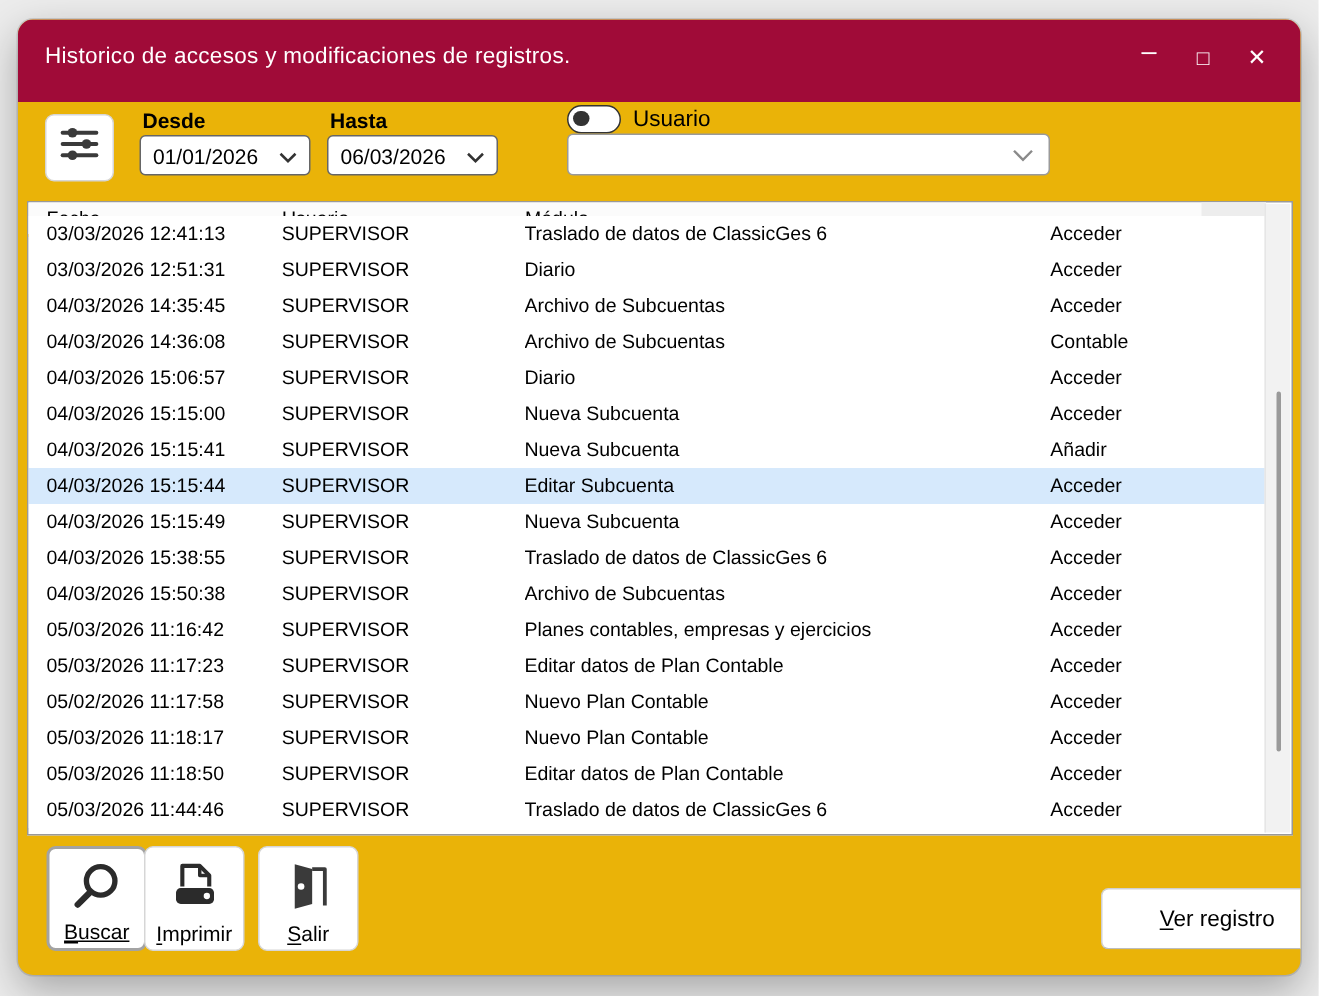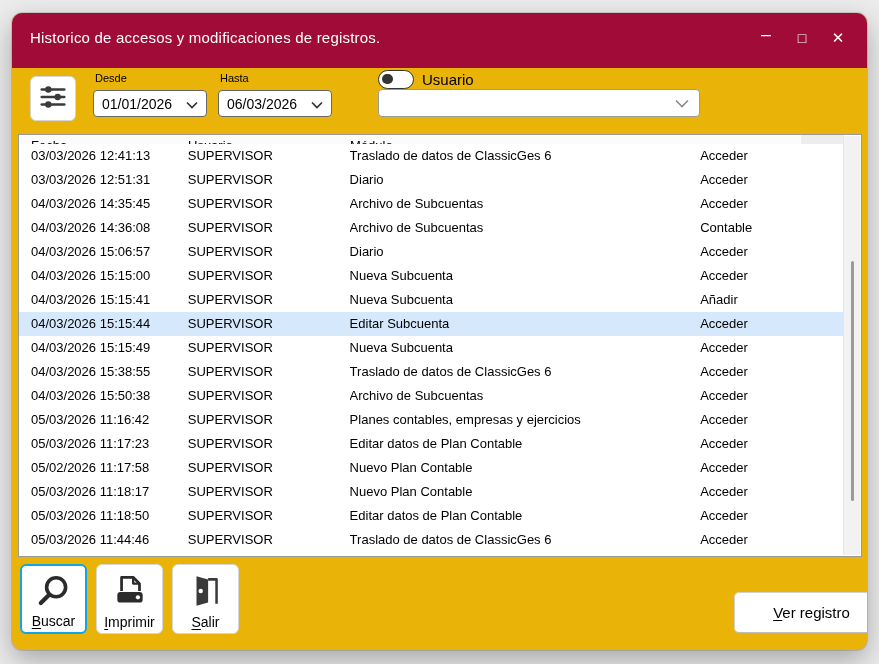--- a/index.html
+++ b/index.html
@@ -30,21 +30,21 @@
   }
   .win-btn.min { font-size: 18px; padding-bottom: 6px; }
   .win-btn.max { font-size: 14px; }
   .win-btn.close { font-size: 15px; }
   
   .filter-btn {
     position: absolute; left: 18px; top: 63px; width: 46px; height: 45px;
     background: #fff; border: 1px solid #d6d6d6; border-radius: 6px;
     display: flex; align-items: center; justify-content: center;
   }
-  .fld-label { position: absolute; font-size: 11px; font-weight: normal; }
+  .fld-label { position: absolute; font-size: 14px; font-weight: bold; }
   .lbl-desde { left: 83px; top: 59px; }
   .lbl-hasta { left: 208px; top: 59px; }
   .combo {
     position: absolute; height: 27px; background: #fff;
     border: 1px solid #666; border-radius: 4px;
     display: flex; align-items: center; justify-content: space-between;
     padding: 0 8px; font-size: 14px; text-align: right;
   }
   .combo-desde { left: 81px; top: 77px; width: 114px; }
   .combo-hasta { left: 206px; top: 77px; width: 114px; }
@@ -101,21 +101,21 @@
   }
   
   .tool-big {
     position: absolute; top: 551px; width: 67px; height: 70px;
     background: #fff; border: 1px solid #d6d6d6; border-radius: 6px;
     display: flex; flex-direction: column; align-items: center; justify-content: flex-end;
     padding-bottom: 2px;
   }
   .tool-big .icon { position: absolute; top: 7px; left: 50%; transform: translateX(-50%); }
   .tool-big .lbl { font-size: 14px; line-height: 18px; }
-  .btn-buscar  { left: 8px;  border: 2px solid #0ea5e9; }
+  .btn-buscar  { left: 19px;  border: 2px solid #a3a3a3; text-decoration: underline; }
   .btn-imprimir{ left: 84px; }
   .btn-salir   { left: 160px; }
   .ver-registro {
     position: absolute; left: 678px; top: 579px; width: 155px; height: 41px;
     background: #fff; border: 1px solid #d0d0d0; border-bottom-color: #bdbdbd;
     border-radius: 5px; display: flex; align-items: center; justify-content: center;
     font-size: 15px;
     margin-left: 44px;
   }
   u { text-decoration: underline; text-underline-offset: 2px; }

